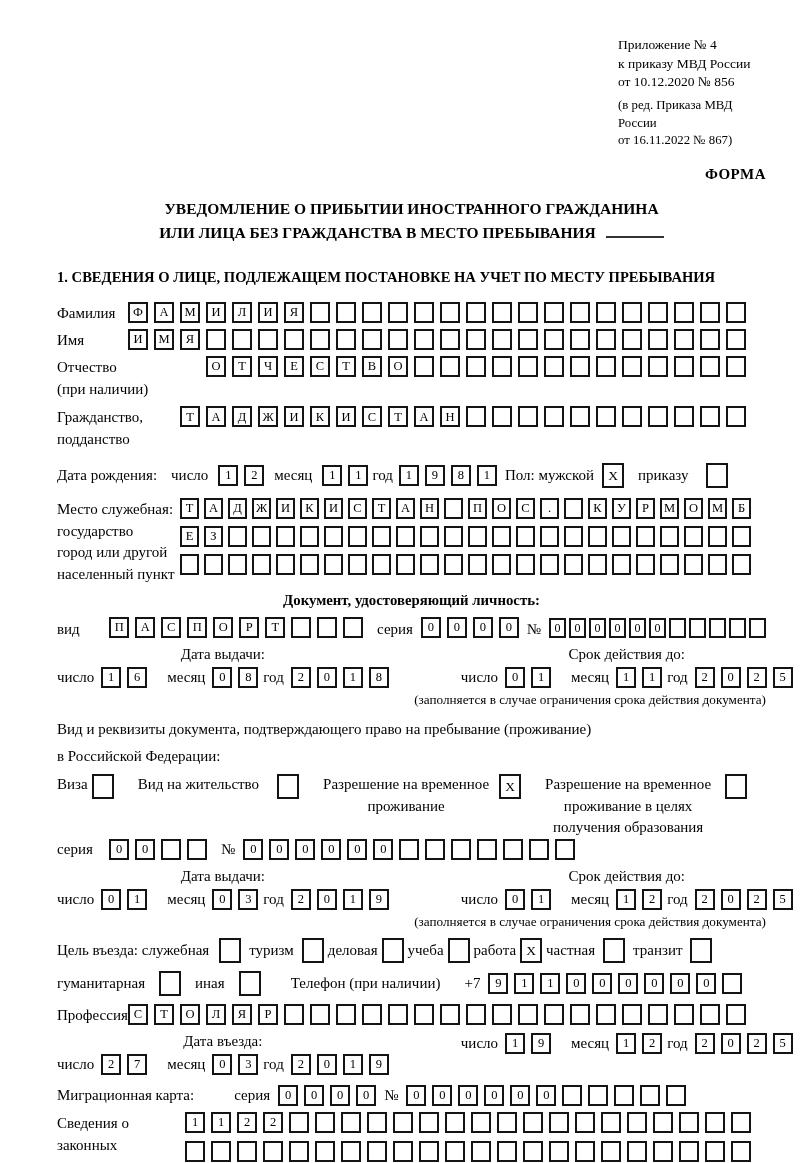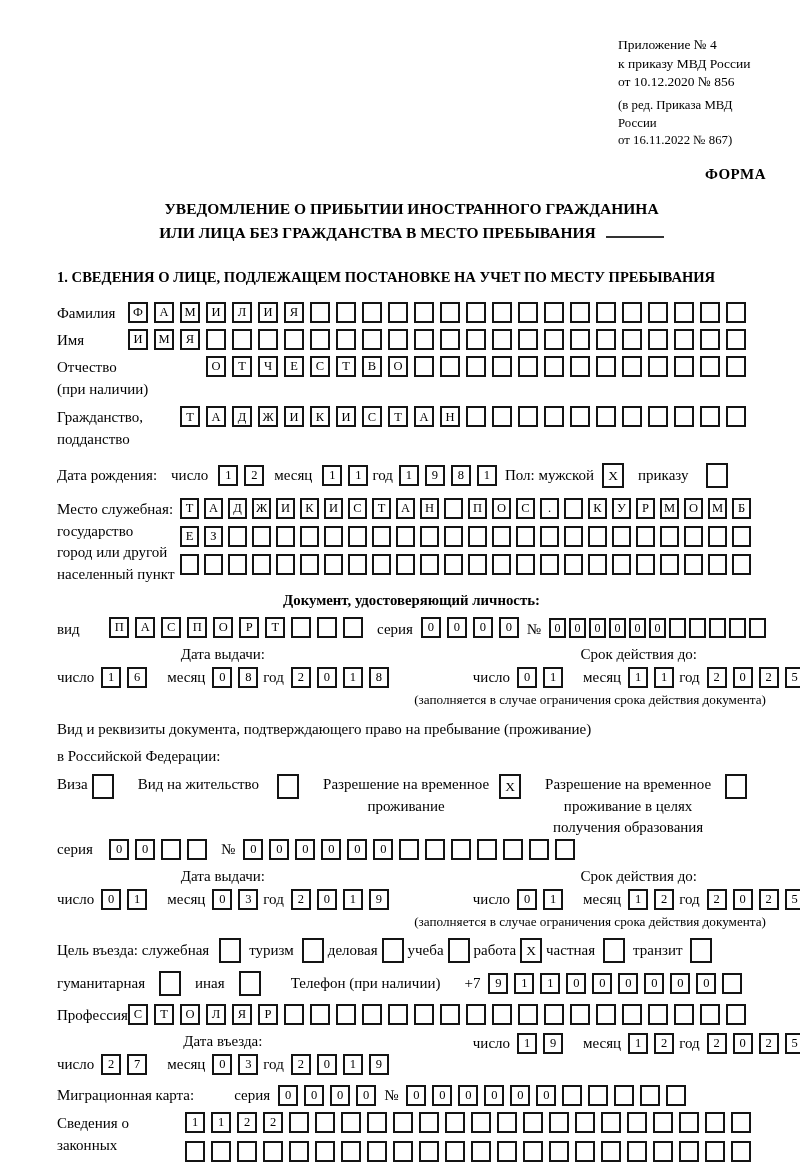--- a/index.html
+++ b/index.html
@@ -20,21 +20,21 @@
   .cells{display:flex;gap:6px;flex:none;}
   .cell{
     flex:none;width:20px;height:21px;border:2px solid #141414;box-sizing:border-box;
     display:flex;align-items:center;justify-content:center;
     font-size:12.5px;line-height:1;background:#fff;
   }
   .tight{gap:5px;} .tight .cell{width:19px;}
   .xtight{gap:3px;} .xtight .cell{width:17px;height:20px;font-size:12px;}
   .cb .cell{width:22px;height:25px;font-size:13.5px;}
   .stack{display:flex;flex-direction:column;gap:7px;}
-  .dates{display:flex;margin-top:8px;margin-bottom:2px;gap:12px;}
+  .dates{display:flex;margin-top:8px;margin-bottom:2px;}
   .dtitle{text-align:center;margin-bottom:4px;}
   .drow{display:flex;align-items:center;gap:5px;}
   .dlbl{margin-right:2px;}
   .fineprint{text-align:right;font-size:13.2px;margin-top:4px;margin-bottom:8px;}
   .intro{line-height:1.8;margin-top:4px;}
   .optrow{display:flex;align-items:flex-start;margin-top:4px;}
   .opt{display:flex;align-items:flex-start;}
   .optlabel{text-align:center;line-height:1.45;}
   .gap4{width:4px;} .gap8{width:8px;} .gap10{width:10px;} .gap14{width:14px;} .gap18{width:18px;} .gap24{width:24px;} .gap30{width:30px;} .gap40{width:40px;}
   .heading-center{font-weight:bold;text-align:center;font-size:14.8px;margin:4px 0 8px 0;}

